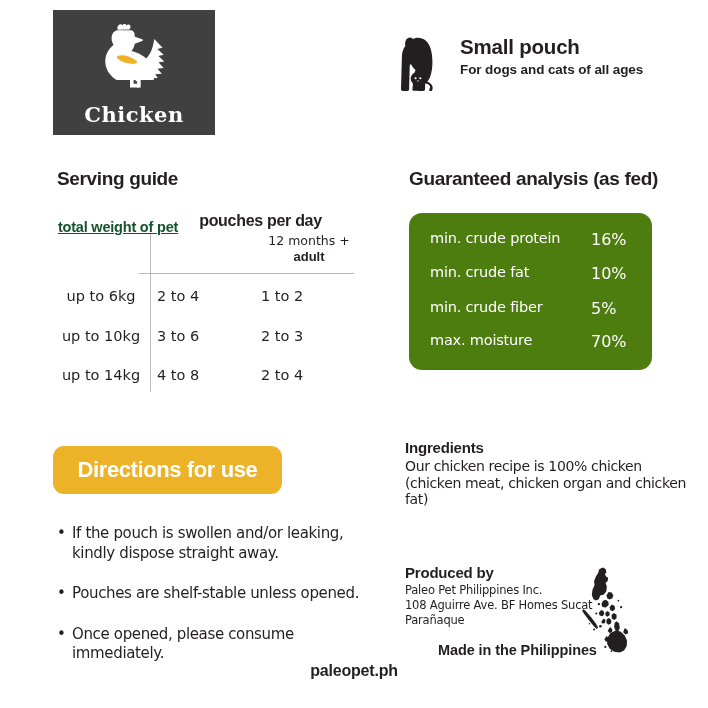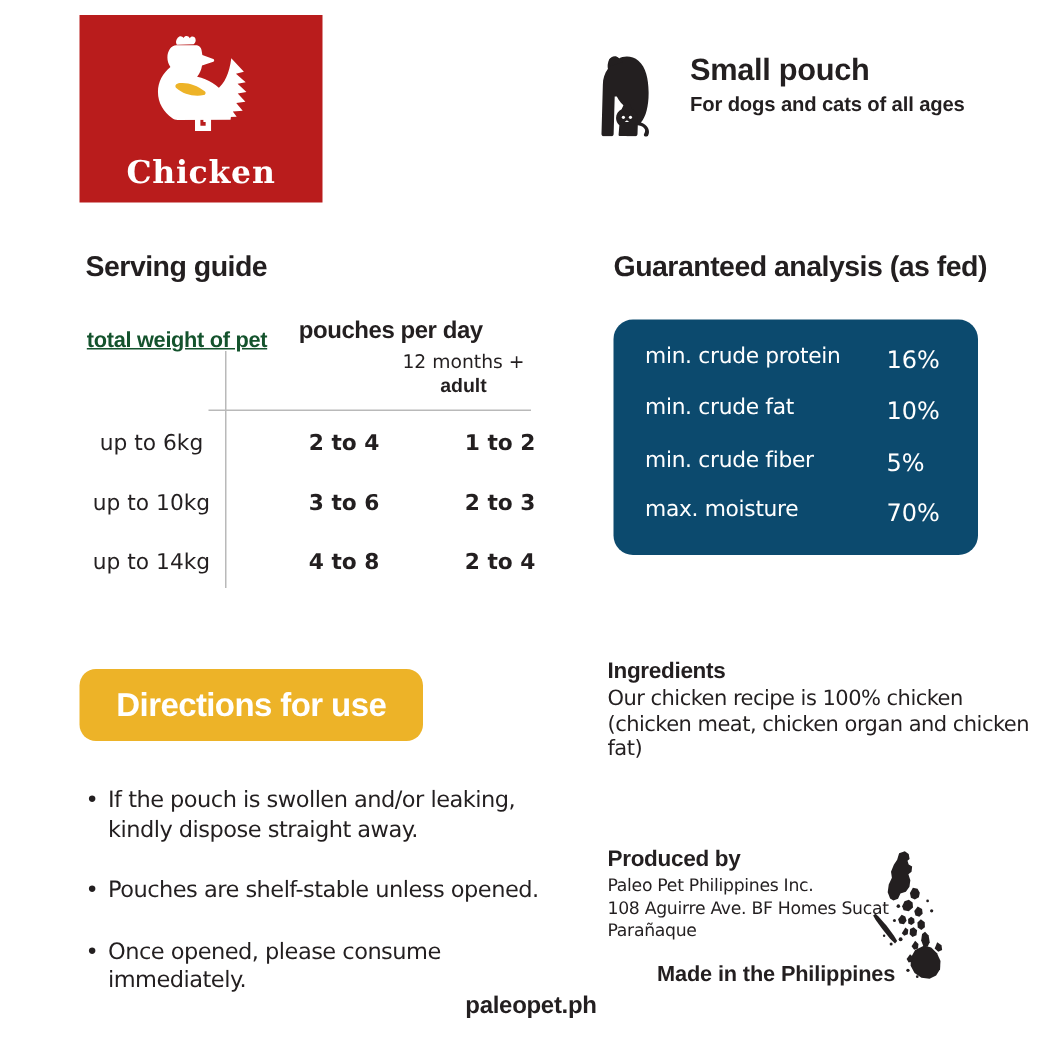--- a/index.html
+++ b/index.html
@@ -15,21 +15,21 @@
     font-family: "Liberation Sans", sans-serif;
     color: #231f20;
     -webkit-font-smoothing: antialiased;
   }
   .abs { position: absolute; }
 
   
   #chicken-badge {
     left: 53px; top: 10px;
     width: 162px; height: 125px;
-    background: #b91c1c;
+    background: #404040;
   }
   #chicken-icon-wrap {
     position: absolute;
     left: 0; top: 12px;
     width: 162px; height: 68px;
     display: flex; align-items: center; justify-content: center;
   }
   #chicken-badge-label {
     position: absolute;
     left: 0; top: 92px;
@@ -129,37 +129,36 @@
     left: -2px;
     width: 100px;
     text-align: center;
     font-size: 14.5px;
     font-family: "DejaVu Sans", sans-serif;
     color: #231f20;
   }
   .tbl-cell {
     position: absolute;
     width: 96px;
-    text-align: right;
+    text-align: left;
     font-size: 14.5px;
     font-family: "DejaVu Sans", sans-serif;
     color: #231f20;
-    font-weight: bold;
   }
   .rowy0 { top: 80px; }
   .rowy1 { top: 120px; }
   .rowy2 { top: 159px; }
   .colA { left: 104px; }
   .colB { left: 208px; }
 
   
   #analysis-panel {
     left: 409px; top: 213px;
     width: 243px; height: 157px;
-    background: #0c4a6e;
+    background: #4d7c0f;
     border-radius: 13px;
   }
   .analysis-row {
     position: absolute;
     left: 0; width: 243px;
     height: 26px;
   }
   .analysis-label {
     position: absolute;
     left: 21px;

